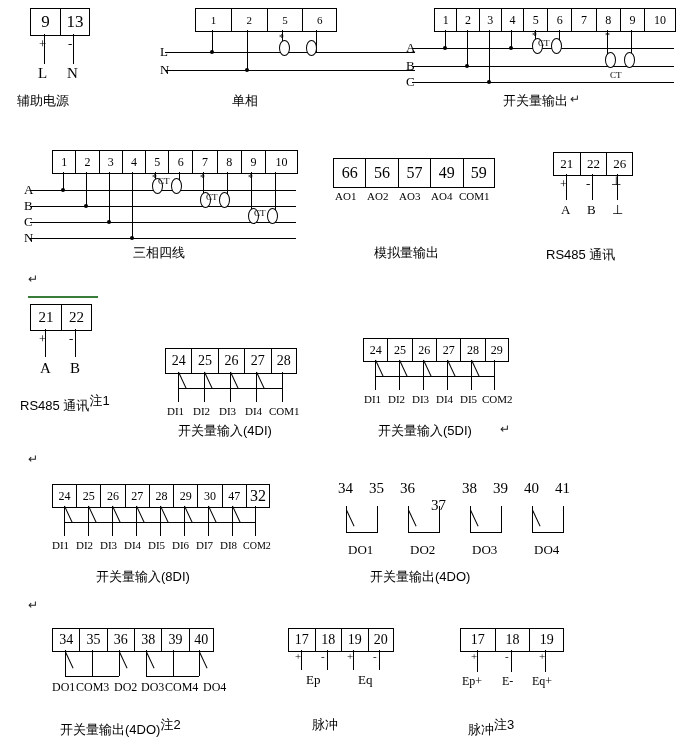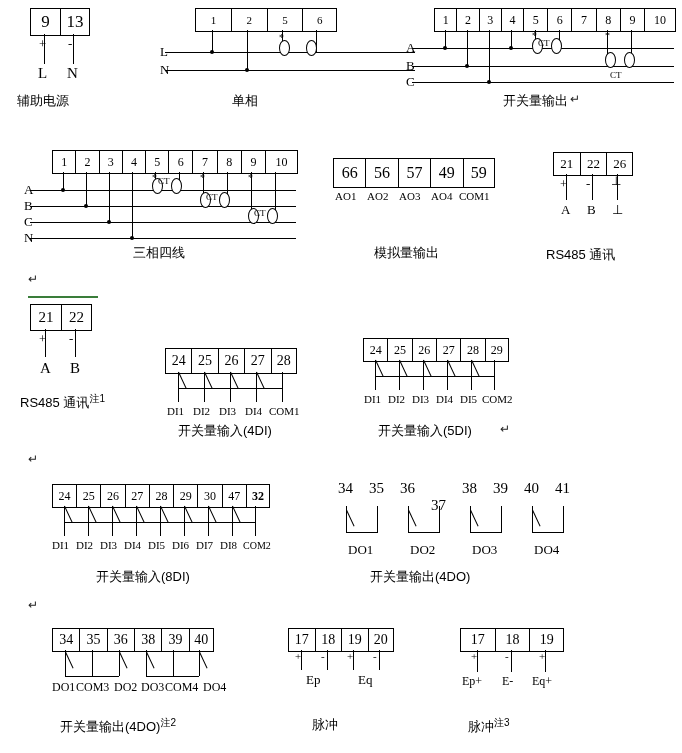--- a/index.html
+++ b/index.html
@@ -5,21 +5,21 @@
   html,body{margin:0;padding:0;}
   body{
     width:682px;height:753px;position:relative;background:#ffffff;
     font-family:"Liberation Serif", serif;color:#000;
   }
   .blk{position:absolute;}
   .cap{
     position:absolute;font-family:"Liberation Sans", sans-serif;
     font-size:13px;white-space:nowrap;
   }
-  .cap .sup{font-size:10px;vertical-align:super;margin-top:36px;}
+  .cap .sup{font-size:13px;vertical-align:super;margin-top:36px;}
   
   .term{
     display:flex;border:1px solid #000;background:#fff;
   }
   .term .c{
     border-right:1px solid #000;
     display:flex;align-items:center;justify-content:center;
     font-family:"Liberation Serif", serif;
   }
   .term .c:last-child{border-right:none;}
@@ -340,21 +340,21 @@
 <div class="blk" style="left:52px;top:484px;">
   <div class="term" style="width:216px;height:22px;">
     <div class="c" style="width:24px;font-size:12px;">24</div>
     <div class="c" style="width:24px;font-size:12px;">25</div>
     <div class="c" style="width:24px;font-size:12px;">26</div>
     <div class="c" style="width:24px;font-size:12px;">27</div>
     <div class="c" style="width:24px;font-size:12px;">28</div>
     <div class="c" style="width:24px;font-size:12px;">29</div>
     <div class="c" style="width:24px;font-size:12px;">30</div>
     <div class="c" style="width:24px;font-size:12px;">47</div>
-    <div class="c" style="width:23px;font-size:12px;font-weight:bold;">32</div>
+    <div class="c" style="width:23px;font-size:16px;">32</div>
   </div>
   <div class="line vline" style="left:12px;top:22px;height:30px;"></div>
   <div class="line vline" style="left:36px;top:22px;height:30px;"></div>
   <div class="line vline" style="left:60px;top:22px;height:30px;"></div>
   <div class="line vline" style="left:84px;top:22px;height:30px;"></div>
   <div class="line vline" style="left:108px;top:22px;height:30px;"></div>
   <div class="line vline" style="left:132px;top:22px;height:30px;"></div>
   <div class="line vline" style="left:156px;top:22px;height:30px;"></div>
   <div class="line vline" style="left:180px;top:22px;height:30px;"></div>
   <div class="line vline" style="left:203px;top:22px;height:30px;"></div>

